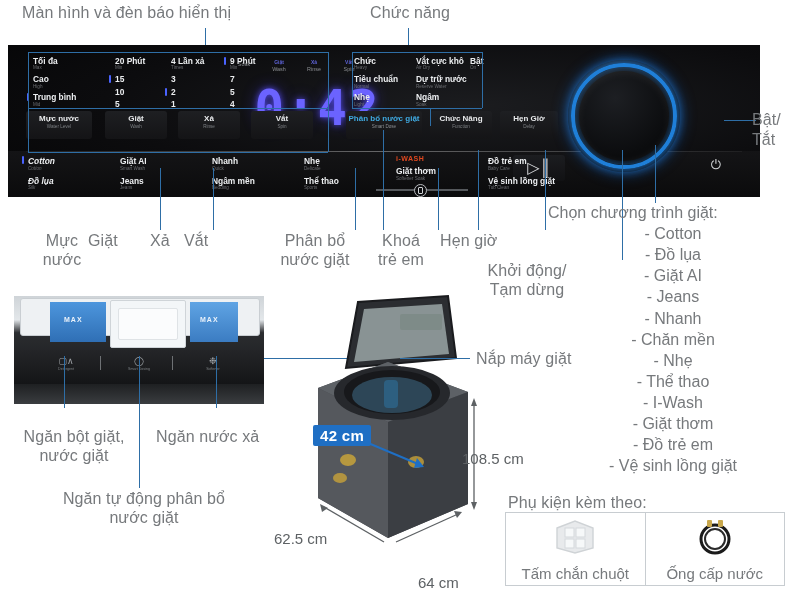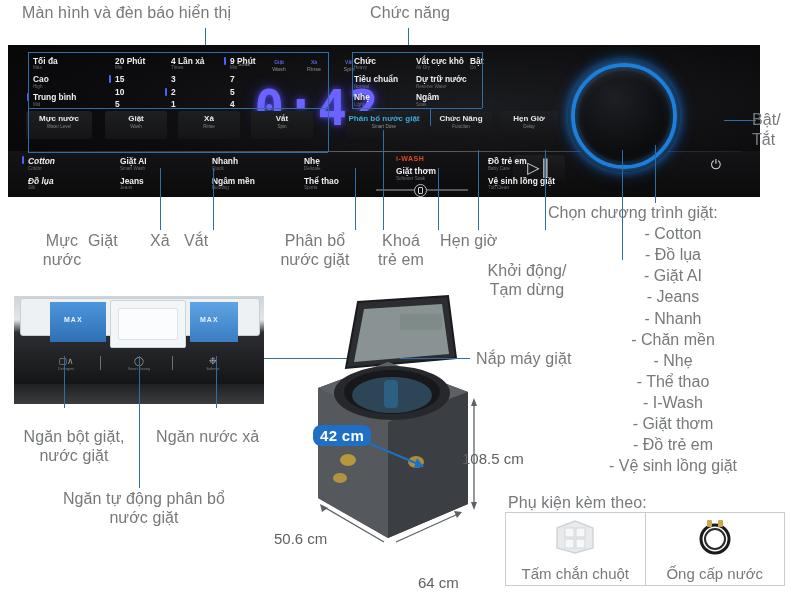--- a/index.html
+++ b/index.html
@@ -121,21 +121,21 @@
   #drawer .ico{position:absolute;color:#9fa3a7;font-size:9px;text-align:center;}
   #drawer .ico small{display:block;font-size:3.6px;color:#7c8084;margin-top:1px;}
   #drawer .divider{position:absolute;top:60px;width:1px;height:14px;background:#6e7174;}
 
   
   #washer{position:absolute;left:288px;top:292px;width:200px;height:262px;}
   .dimtxt{position:absolute;color:#5d6164;font-size:15px;}
   #badge42{
     position:absolute;left:313px;top:425px;
     background:#1f6fc4;color:#fff;font-size:15px;font-weight:bold;
-    padding:2px 7px;border-radius:8px;letter-spacing:.3px;
+    padding:2px 7px;border-radius:2px;letter-spacing:.3px;
   }
 
   
   #accbox{position:absolute;left:505px;top:512px;width:278px;height:72px;
     border:1px solid #c8cdd1;display:flex;}
   #accbox .cell{flex:1;position:relative;}
   #accbox .cell + .cell{border-left:1px solid #c8cdd1;}
   #accbox .cap{position:absolute;bottom:3px;left:0;right:0;text-align:center;
     font-size:15px;color:#76797c;}
   .acc-art{position:absolute;top:4px;left:0;right:0;height:40px;display:flex;
@@ -496,21 +496,21 @@
     <polygon points="32,212 34,220 40,216" fill="#5d6164"></polygon>
 
     <line x1="54" y1="140" x2="130" y2="172" stroke="#1f6fc4" stroke-width="2"></line>
     <polygon points="48,137 58,136 55,146" fill="#1f6fc4"></polygon>
     <polygon points="136,175 126,176 129,166" fill="#1f6fc4"></polygon>
   </svg>
 </div>
 
 <div id="badge42">42 cm</div>
 <div class="abs dimtxt" style="left:462px;top:450px;">108.5 cm</div>
-<div class="abs dimtxt" style="left:274px;top:530px;">50.6 cm</div>
+<div class="abs dimtxt" style="left:274px;top:530px;">62.5 cm</div>
 <div class="abs dimtxt" style="left:418px;top:530px;margin-top:44px;">64 cm</div>
 
 <div class="line hline" style="left:400px;top:358px;width:70px;"></div>
 <div class="abs lbl" style="left:476px;top:350px;">Nắp máy giặt</div>
 
 <div class="abs lbl" style="left:508px;top:494px;">Phụ kiện kèm theo:</div>
 <div id="accbox">
   <div class="cell">
     <div class="acc-art">
       <svg width="52" height="38" viewBox="0 0 52 38">

